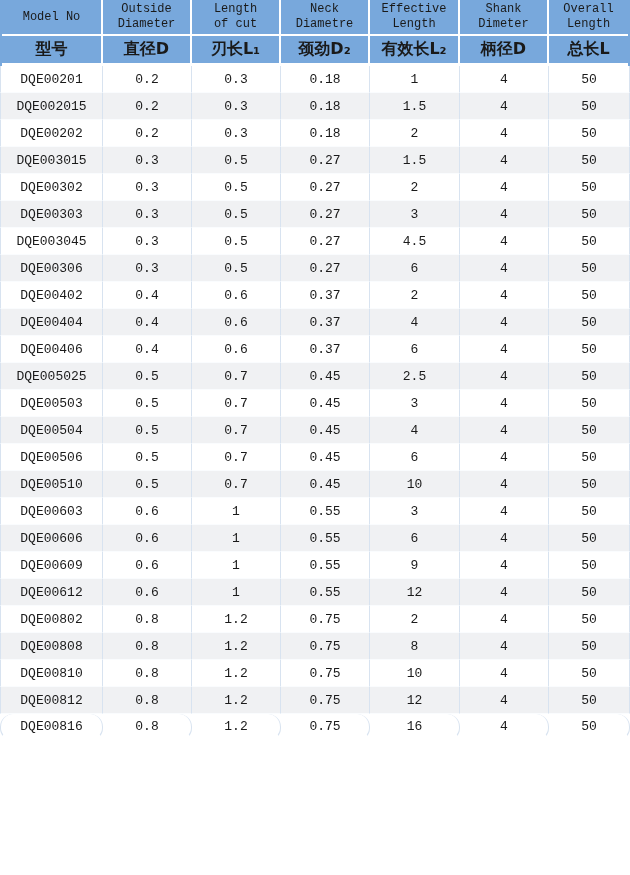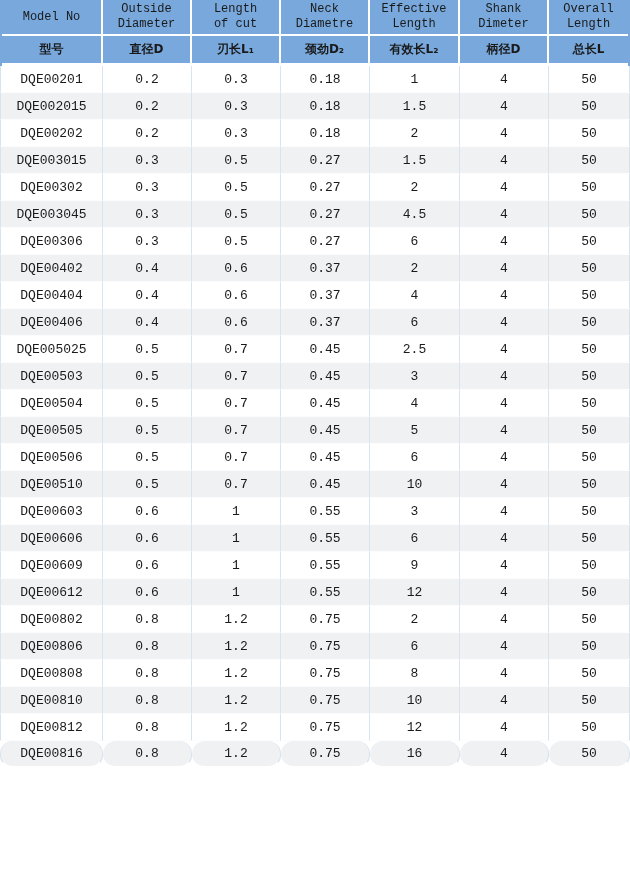--- a/index.html
+++ b/index.html
@@ -37,21 +37,21 @@
   thead th:last-child { border-right: none; }
   thead tr.hdr-en th {
     height: 36px;
     font-size: 12px;
     line-height: 15px;
     white-space: pre-line;
     font-family: "Liberation Mono", "DejaVu Sans Mono", monospace;
   }
   thead tr.hdr-zh th {
     height: 30px;
-    font-size: 12px;
+    font-size: 16px;
     font-weight: bold;
     border-bottom: 3px solid #ffffff;
     font-family: "DejaVu Sans", "Liberation Sans", sans-serif;
     margin-top: 16px;
   }
   thead tr.hdr-en th:first-child,
   thead tr.hdr-zh th:first-child { border-left: 2px solid #ffffff; }
   thead tr.hdr-en th:last-child,
   thead tr.hdr-zh th:last-child  { border-right: 2px solid #ffffff; }
 
@@ -163,20 +163,29 @@
         <tr>
           <td>DQE00302</td>
           <td>0.3</td>
           <td>0.5</td>
           <td>0.27</td>
           <td>2</td>
           <td>4</td>
           <td>50</td>
         </tr>
         <tr>
+          <td>DQE00303</td>
+          <td>0.3</td>
+          <td>0.5</td>
+          <td>0.27</td>
+          <td>3</td>
+          <td>4</td>
+          <td>50</td>
+        </tr>
+        <tr>
           <td>DQE003045</td>
           <td>0.3</td>
           <td>0.5</td>
           <td>0.27</td>
           <td>4.5</td>
           <td>4</td>
           <td>50</td>
         </tr>
         <tr>
           <td>DQE00306</td>
@@ -235,29 +244,20 @@
         <tr>
           <td>DQE00504</td>
           <td>0.5</td>
           <td>0.7</td>
           <td>0.45</td>
           <td>4</td>
           <td>4</td>
           <td>50</td>
         </tr>
         <tr>
-          <td>DQE00505</td>
-          <td>0.5</td>
-          <td>0.7</td>
-          <td>0.45</td>
-          <td>5</td>
-          <td>4</td>
-          <td>50</td>
-        </tr>
-        <tr>
           <td>DQE00506</td>
           <td>0.5</td>
           <td>0.7</td>
           <td>0.45</td>
           <td>6</td>
           <td>4</td>
           <td>50</td>
         </tr>
         <tr>
           <td>DQE00510</td>
@@ -303,29 +303,20 @@
           <td>12</td>
           <td>4</td>
           <td>50</td>
         </tr>
         <tr>
           <td>DQE00802</td>
           <td>0.8</td>
           <td>1.2</td>
           <td>0.75</td>
           <td>2</td>
-          <td>4</td>
-          <td>50</td>
-        </tr>
-        <tr>
-          <td>DQE00806</td>
-          <td>0.8</td>
-          <td>1.2</td>
-          <td>0.75</td>
-          <td>6</td>
           <td>4</td>
           <td>50</td>
         </tr>
         <tr>
           <td>DQE00808</td>
           <td>0.8</td>
           <td>1.2</td>
           <td>0.75</td>
           <td>8</td>
           <td>4</td>

